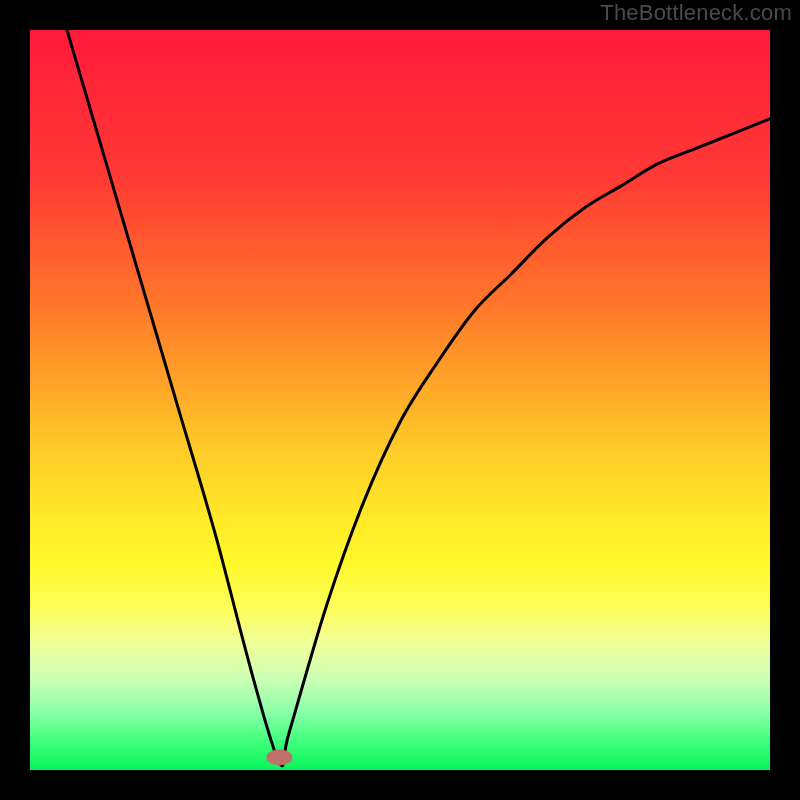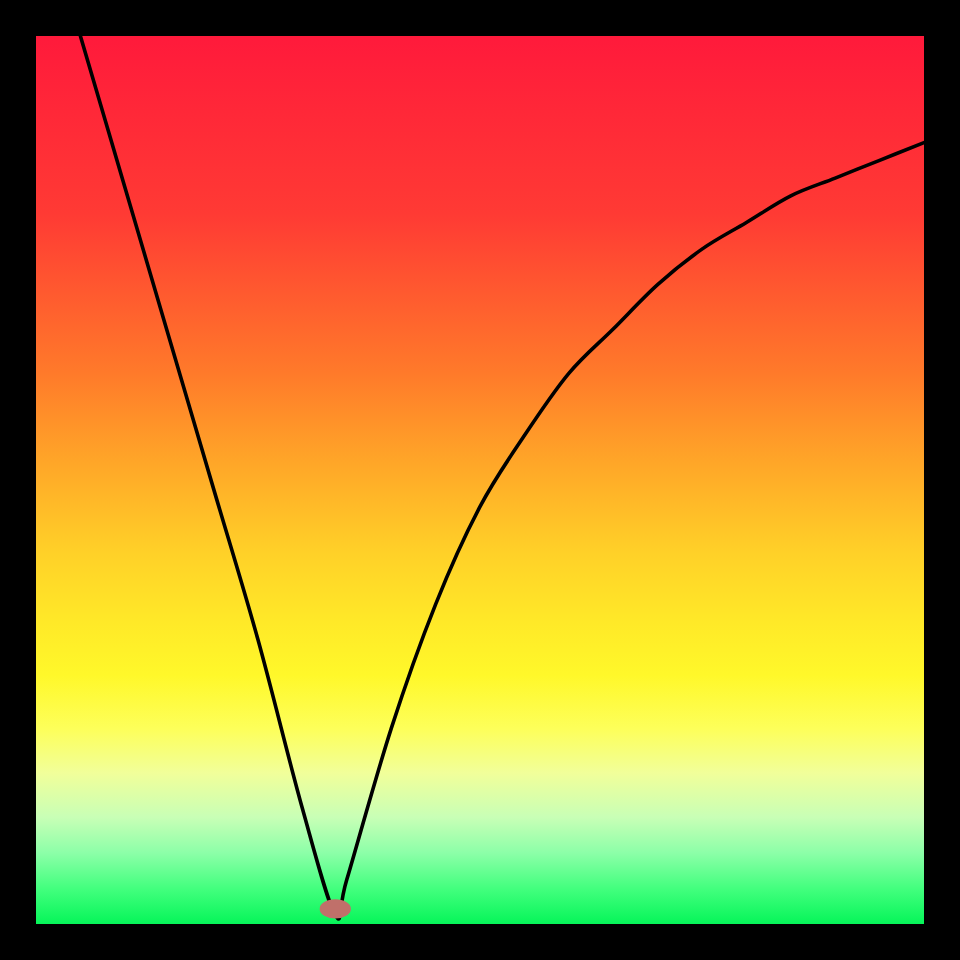--- a/index.html
+++ b/index.html
@@ -53,13 +53,14 @@
 </head>
 <body>
 
 <div class="frame">
   <div class="plot" id="plot" style="left: 30px; top: 30px; width: 740px; height: 740px;">
     <svg class="curve" id="curveSvg" viewBox="0 0 740 740" width="740" height="740">
         <path d="M 37 0 C 43.166666666666664 20.96666666666668, 61.666666666666664 83.86666666666673, 74 125.80000000000007 C 86.33333333333333 167.7333333333334, 98.66666666666667 209.66666666666663, 111 251.59999999999997 C 123.33333333333333 293.5333333333333, 135.66666666666666 335.4666666666667, 148 377.40000000000003 C 160.33333333333334 419.33333333333337, 172.66666666666666 458.8, 185 503.2 C 197.33333333333334 547.6, 211.26999999999998 605.5666666666666, 222 643.8 C 232.73000000000002 682.0333333333333, 243.21333333333337 722.7333333333333, 249.38000000000002 732.6 C 255.54666666666668 742.4666666666667, 251.23000000000002 728.9, 259 703 C 266.77 677.1, 283.6666666666667 615.4333333333334, 296 577.2 C 308.3333333333333 538.9666666666667, 320.6666666666667 504.43333333333334, 333 473.6 C 345.3333333333333 442.7666666666667, 357.66666666666663 415.6333333333334, 370 392.20000000000005 C 382.33333333333337 368.7666666666667, 394.66666666666674 351.49999999999994, 407.00000000000006 332.99999999999994 C 419.33333333333337 314.49999999999994, 431.6666666666667 296, 444 281.2 C 456.3333333333333 266.4, 468.6666666666667 256.5333333333333, 481 244.2 C 493.3333333333333 231.86666666666667, 505.6666666666667 218.30000000000004, 518 207.20000000000005 C 530.3333333333334 196.10000000000005, 542.6666666666666 186.23333333333338, 555 177.60000000000002 C 567.3333333333334 168.96666666666667, 579.6666666666666 162.79999999999998, 592 155.39999999999998 C 604.3333333333334 147.99999999999997, 616.6666666666666 139.3666666666667, 629 133.20000000000005 C 641.3333333333334 127.03333333333337, 653.6666666666666 123.33333333333331, 666 118.39999999999998 C 678.3333333333334 113.46666666666664, 690.6666666666666 108.53333333333336, 703 103.60000000000002 C 715.3333333333334 98.66666666666669, 733.8333333333334 91.26666666666664, 740 88.79999999999995" fill="none" stroke="#000" stroke-width="3" stroke-linecap="round"></path>
         <ellipse cx="249.4" cy="727.4" rx="13" ry="8" fill="#c0706a"></ellipse>
       </svg>
   </div>
+  <div class="watermark">TheBottleneck.com</div>
 </div>
 
 </body></html>

